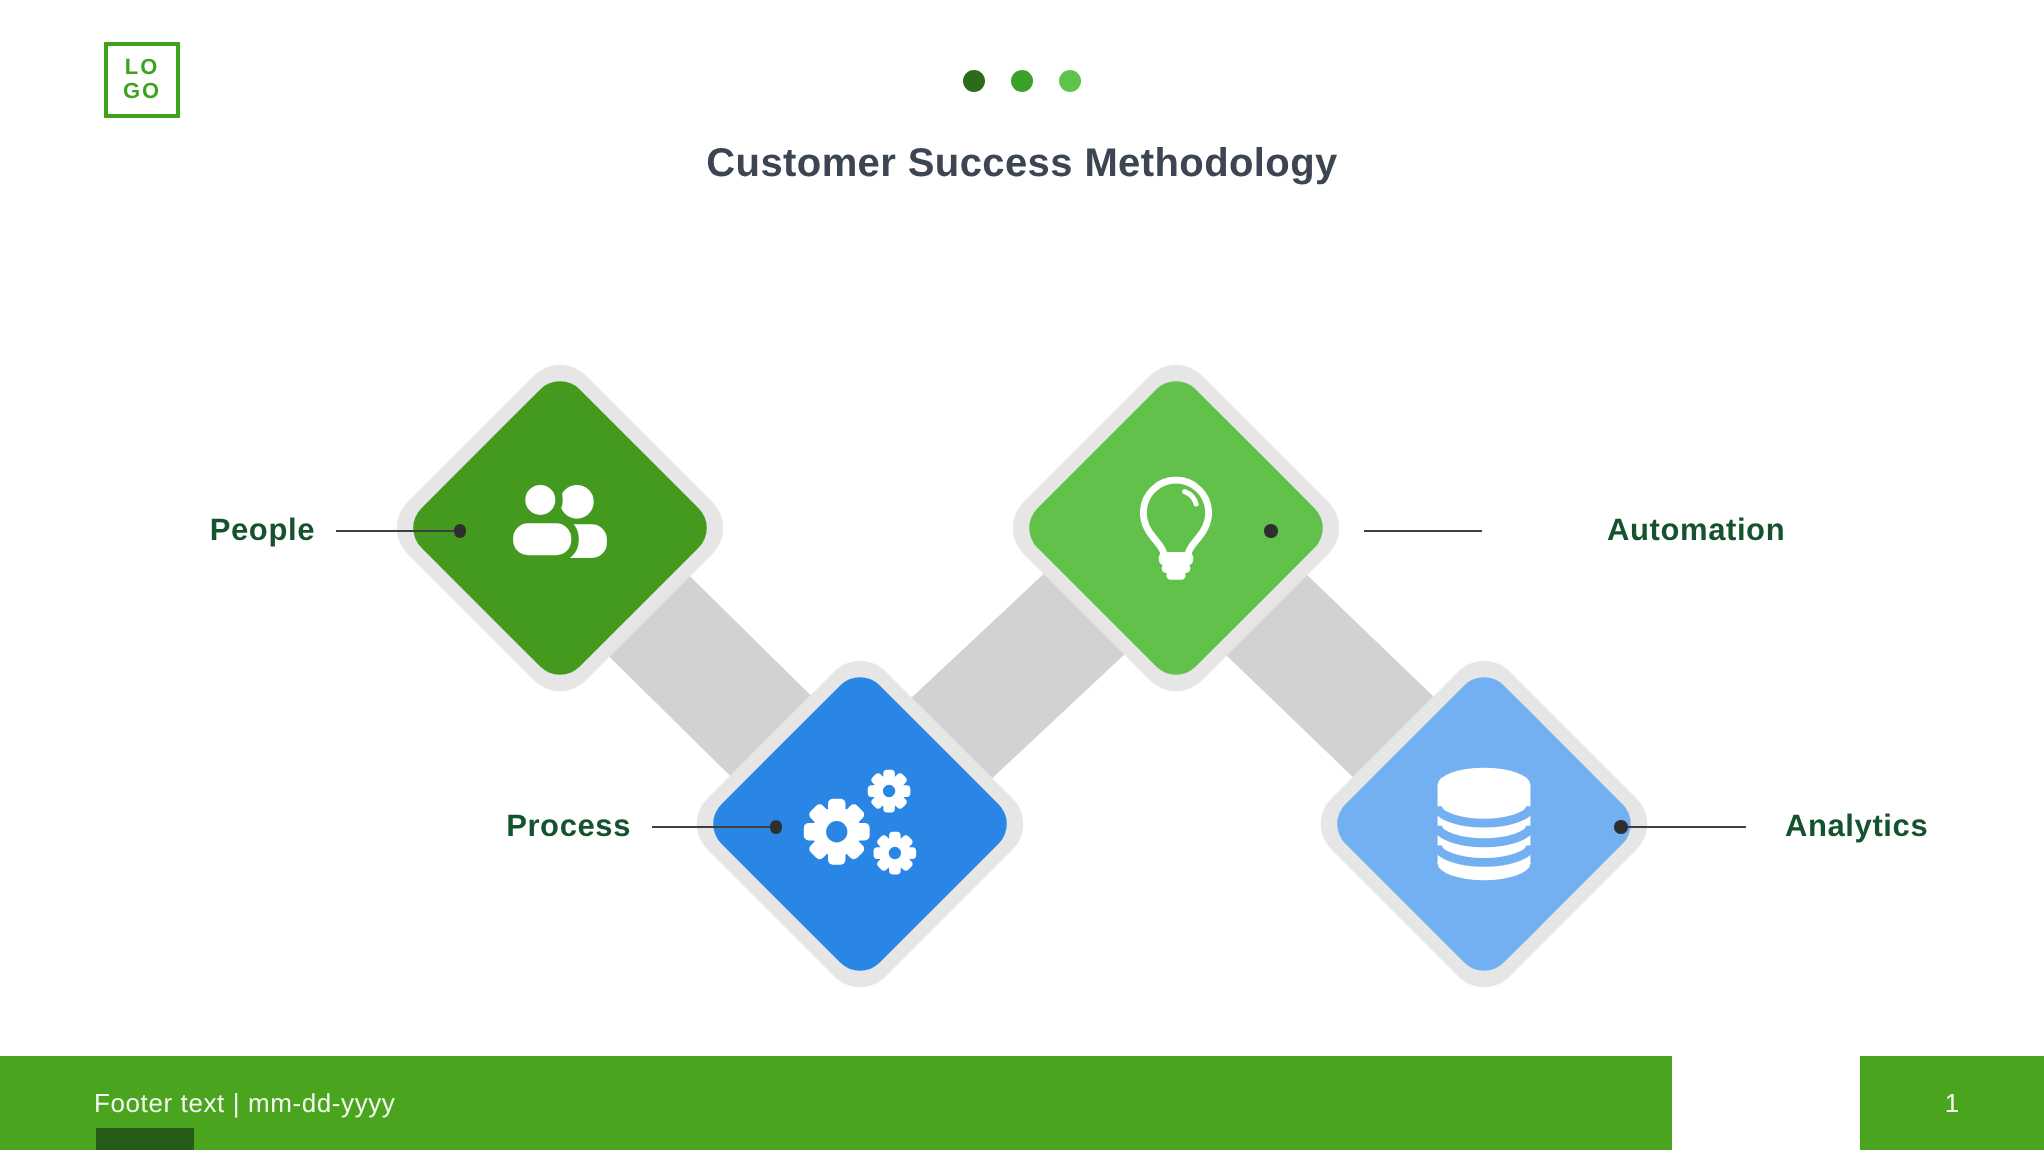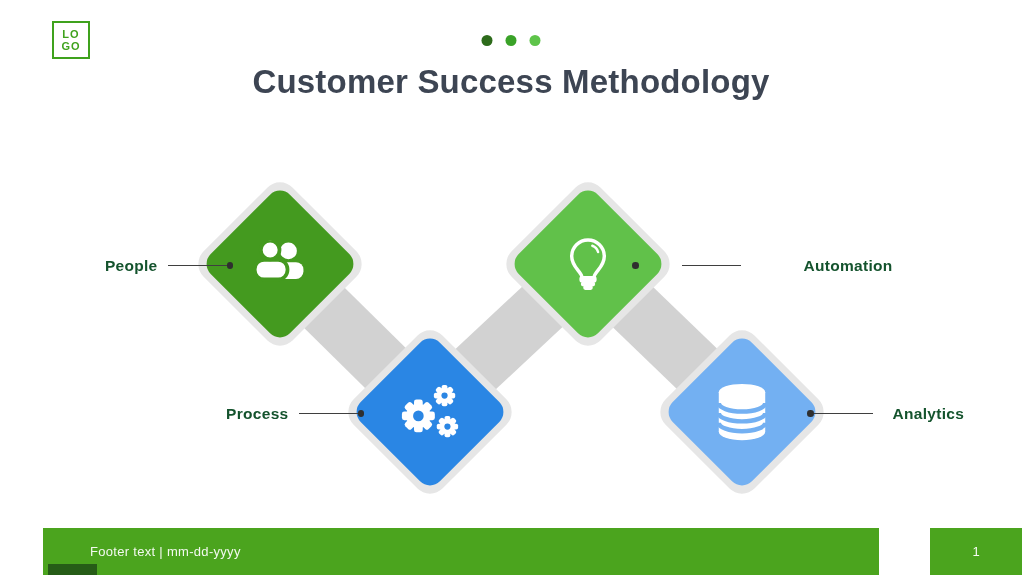--- a/index.html
+++ b/index.html
@@ -35,21 +35,21 @@
     transform: translateX(-50%);
     display: flex; gap: 13px;
   }
   .dot-item { width: 11px; height: 11px; border-radius: 50%; }
 
   
   .title {
     position: absolute;
     top: 64px; left: 0; width: 100%;
     text-align: center;
-    font-size: 33px; font-weight: 600;
+    font-size: 20px; font-weight: 600;
     letter-spacing: 0.2px;
     line-height: 36px;
   }
 
   
   .diagram { position: absolute; inset: 0; }
 
   .connector {
     position: absolute;
     z-index: 1;
@@ -99,33 +99,32 @@
     background: #3f3f3f;
   }
   .label-row .leader-dot {
     width: 6.5px; height: 6.5px;
     border-radius: 50%;
     background: #2f2f2f;
   }
   .label-row.side-left .leader-line { margin-left: 10px; }
   .label-row.side-right .leader-line { margin-right: 10px; }
   .label-row.r1 { right: 789px; top: 257px; }
-  .label-row.r2 { right: 658px; top: 405px; }
+  .label-row.r2 { right: 631px; top: 405px; }
   .label-row.r3 { left: 632px; top: 257px; gap: 43px; }
   .label-row.r4 { left: 807px; top: 405px; }
 
   
   .footer-bar {
     position: absolute;
     left: 0; top: 528px;
     width: 836px; height: 47px;
     display: flex; align-items: center;
     padding-left: 47px;
     z-index: 1;
-    margin-left: 43px;
   }
   .footer-text {
     font-size: 13px; color: rgba(255,255,255,0.93);
     letter-spacing: 0.3px;
   }
   .footer-tab {
     position: absolute;
     left: 48px; top: 564px;
     width: 49px; height: 11px;
     z-index: 2;

